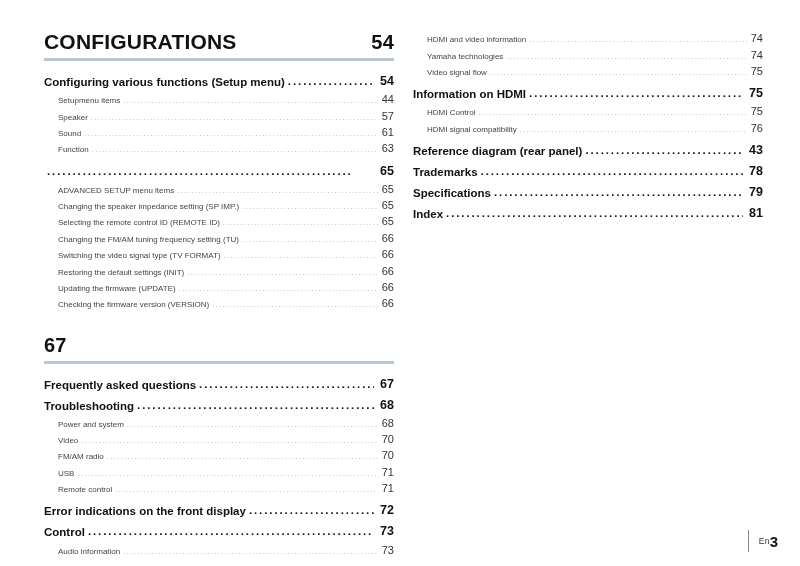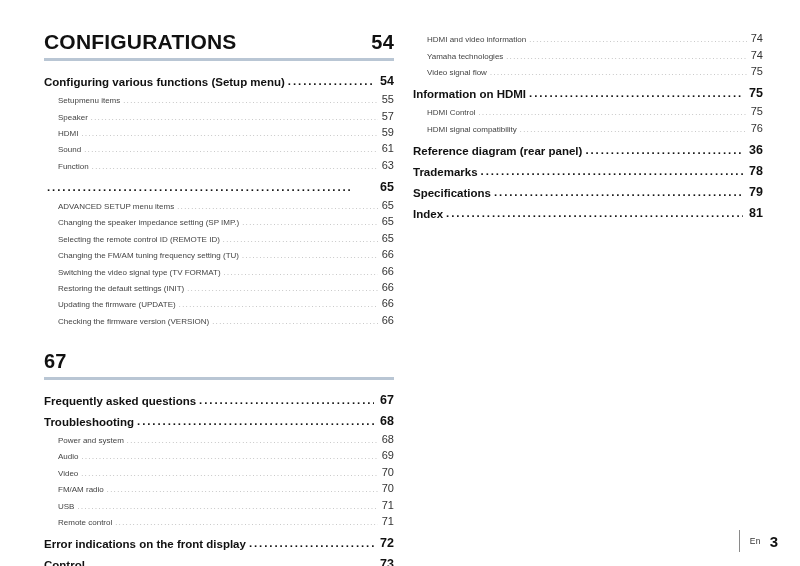--- a/index.html
+++ b/index.html
@@ -133,21 +133,20 @@
   }
   .footer-rule {
     width: 1px;
     height: 22px;
     background: #8a8a8a;
     margin-right: 10px;
   }
   .footer-lang {
     font-size: 8.5px;
     color: #333;
-    margin-right: 9px;
     letter-spacing: 0.2px;
   }
   .footer-page {
     font-size: 15px;
     font-weight: bold;
     color: #111;
   }
 </style>
 </head>
 <body>
@@ -163,31 +162,26 @@
         <div class="chapter-rule"></div>
       </div>
       <div class="toc-row entry-major">
         <span class="toc-label">Configuring various functions (Setup menu)</span>
         <span class="toc-dots">............................................................</span>
         <span class="toc-page">54</span>
       </div>
       <div class="toc-row entry-sub">
         <span class="toc-label">Setupmenu items</span>
         <span class="toc-dots">......................................................................................................................................................</span>
-        <span class="toc-page">55</span>
+        <span class="toc-page">44</span>
       </div>
       <div class="toc-row entry-sub">
         <span class="toc-label">Speaker</span>
         <span class="toc-dots">......................................................................................................................................................</span>
         <span class="toc-page">57</span>
-      </div>
-      <div class="toc-row entry-sub">
-        <span class="toc-label">HDMI</span>
-        <span class="toc-dots">......................................................................................................................................................</span>
-        <span class="toc-page">59</span>
       </div>
       <div class="toc-row entry-sub">
         <span class="toc-label">Sound</span>
         <span class="toc-dots">......................................................................................................................................................</span>
         <span class="toc-page">61</span>
       </div>
       <div class="toc-row entry-sub">
         <span class="toc-label">Function</span>
         <span class="toc-dots">......................................................................................................................................................</span>
         <span class="toc-page">63</span>
@@ -252,25 +246,20 @@
         <span class="toc-label">Troubleshooting</span>
         <span class="toc-dots">............................................................</span>
         <span class="toc-page">68</span>
       </div>
       <div class="toc-row entry-sub">
         <span class="toc-label">Power and system</span>
         <span class="toc-dots">......................................................................................................................................................</span>
         <span class="toc-page">68</span>
       </div>
       <div class="toc-row entry-sub">
-        <span class="toc-label">Audio</span>
-        <span class="toc-dots">......................................................................................................................................................</span>
-        <span class="toc-page">69</span>
-      </div>
-      <div class="toc-row entry-sub">
         <span class="toc-label">Video</span>
         <span class="toc-dots">......................................................................................................................................................</span>
         <span class="toc-page">70</span>
       </div>
       <div class="toc-row entry-sub">
         <span class="toc-label">FM/AM radio</span>
         <span class="toc-dots">......................................................................................................................................................</span>
         <span class="toc-page">70</span>
       </div>
       <div class="toc-row entry-sub">
@@ -326,21 +315,21 @@
         <span class="toc-page">75</span>
       </div>
       <div class="toc-row entry-sub">
         <span class="toc-label">HDMI signal compatibility</span>
         <span class="toc-dots">......................................................................................................................................................</span>
         <span class="toc-page">76</span>
       </div>
       <div class="toc-row entry-major">
         <span class="toc-label">Reference diagram (rear panel)</span>
         <span class="toc-dots">............................................................</span>
-        <span class="toc-page">36</span>
+        <span class="toc-page">43</span>
       </div>
       <div class="toc-row entry-major">
         <span class="toc-label">Trademarks</span>
         <span class="toc-dots">............................................................</span>
         <span class="toc-page">78</span>
       </div>
       <div class="toc-row entry-major">
         <span class="toc-label">Specifications</span>
         <span class="toc-dots">............................................................</span>
         <span class="toc-page">79</span>

